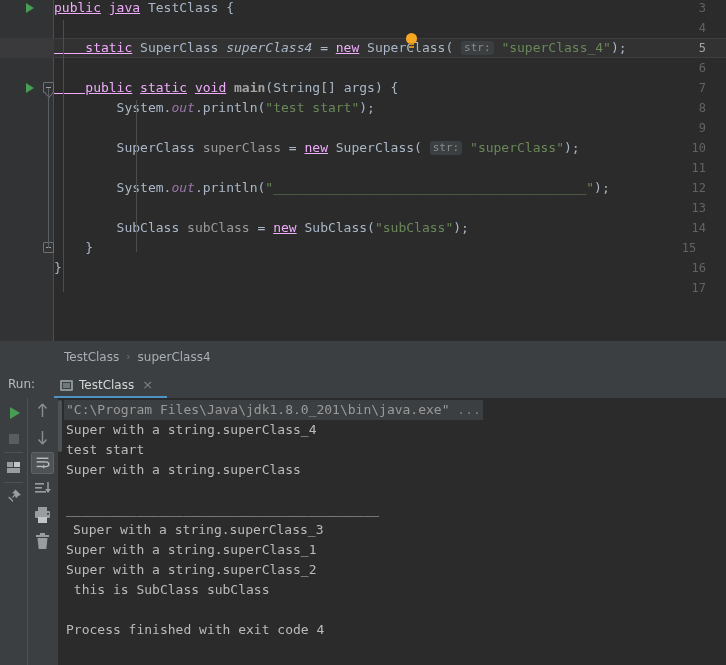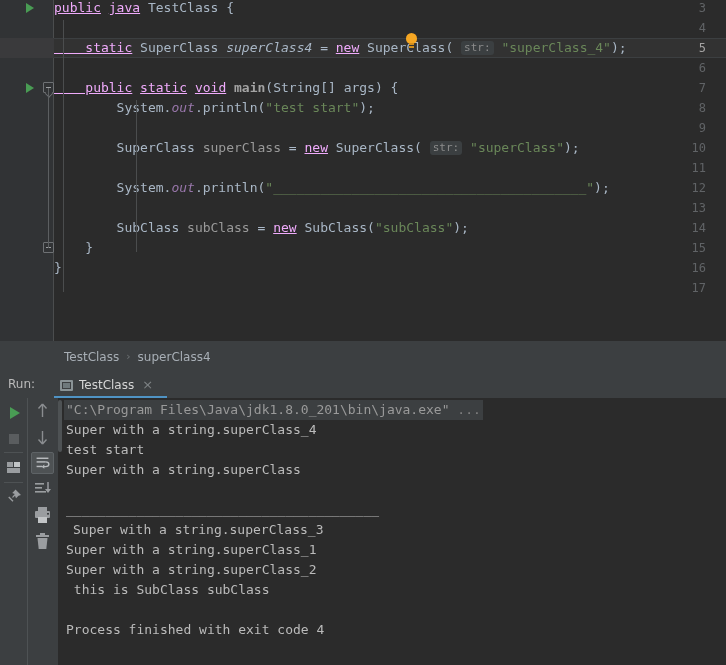--- a/index.html
+++ b/index.html
@@ -380,21 +380,21 @@
         <div class="cline" style="top: 98px; left: 54px;"><span class="type">        System</span><span class="punct">.</span><span class="fld">out</span><span class="punct">.println(</span><span class="str">"test start"</span><span class="punct">);</span></div>
         <div class="lnum" style="top: 118px;">9</div>
         <div class="lnum" style="top: 138px;">10</div>
         <div class="cline" style="top: 138px; left: 54px;"><span class="type">        SuperClass</span><span class="plain"> </span><span class="grayv">superClass</span><span class="punct"> = </span><span class="kw">new</span><span class="plain"> </span><span class="type">SuperClass</span><span class="punct">(</span><span class="plain"> </span><span class="param-hint">str:</span><span class="plain"> </span><span class="str">"superClass"</span><span class="punct">);</span></div>
         <div class="lnum" style="top: 158px;">11</div>
         <div class="lnum" style="top: 178px;">12</div>
         <div class="cline" style="top: 178px; left: 54px;"><span class="type">        System</span><span class="punct">.</span><span class="fld">out</span><span class="punct">.println(</span><span class="str">"________________________________________"</span><span class="punct">);</span></div>
         <div class="lnum" style="top: 198px;">13</div>
         <div class="lnum" style="top: 218px;">14</div>
         <div class="cline" style="top: 218px; left: 54px;"><span class="type">        SubClass</span><span class="plain"> </span><span class="grayv">subClass</span><span class="punct"> = </span><span class="kw">new</span><span class="plain"> </span><span class="type">SubClass</span><span class="punct">(</span><span class="str">"subClass"</span><span class="punct">);</span></div>
-        <div class="lnum" style="top: 238px;">15</div>
+        <div class="lnum" style="top: 238px; text-align: center;">15</div>
         <div class="fold-marker" style="top: 242px;"></div>
         <div class="cline" style="top: 238px; left: 54px;"><span class="punct">    }</span></div>
         <div class="lnum" style="top: 258px;">16</div>
         <div class="cline" style="top: 258px; left: 54px;"><span class="punct">}</span></div>
         <div class="lnum" style="top: 278px;">17</div>
         <div class="fold-line" style="top: 88px; height: 160px;"></div>
         <div class="indent-guide" style="left: 136.28px; top: 100px; height: 152px;"></div>
         <div class="indent-guide" style="left: 63px; top: 20px; height: 272px;"></div>
       </div>
 

